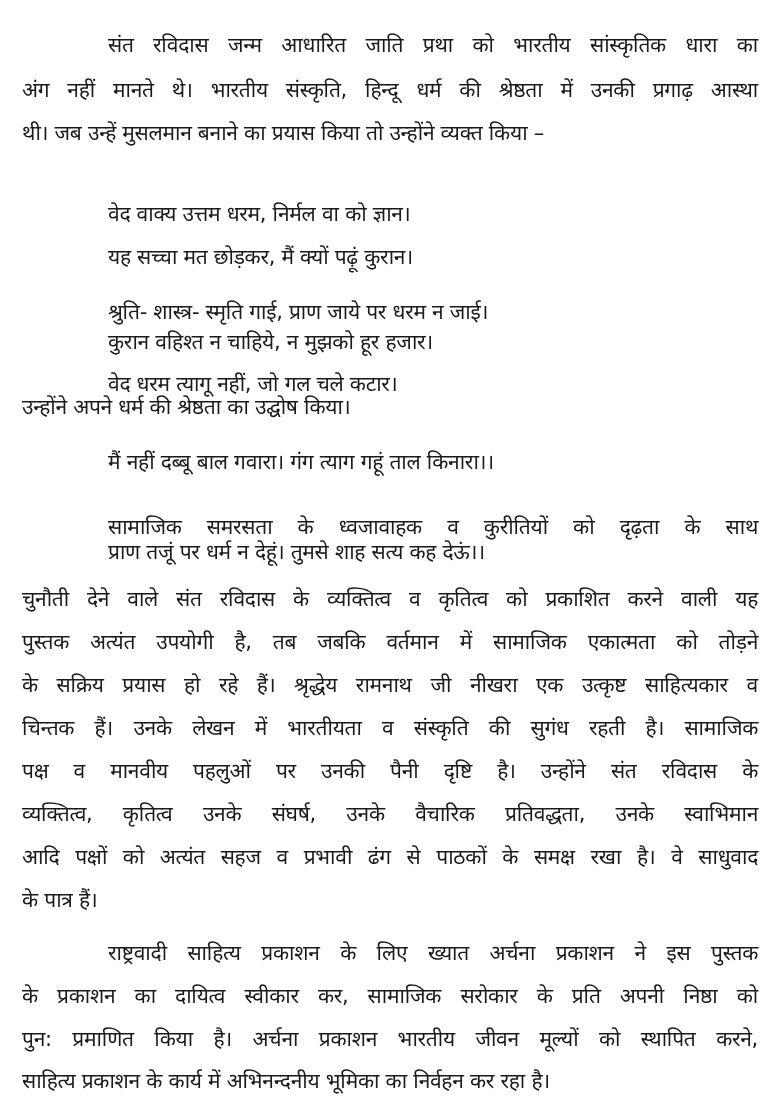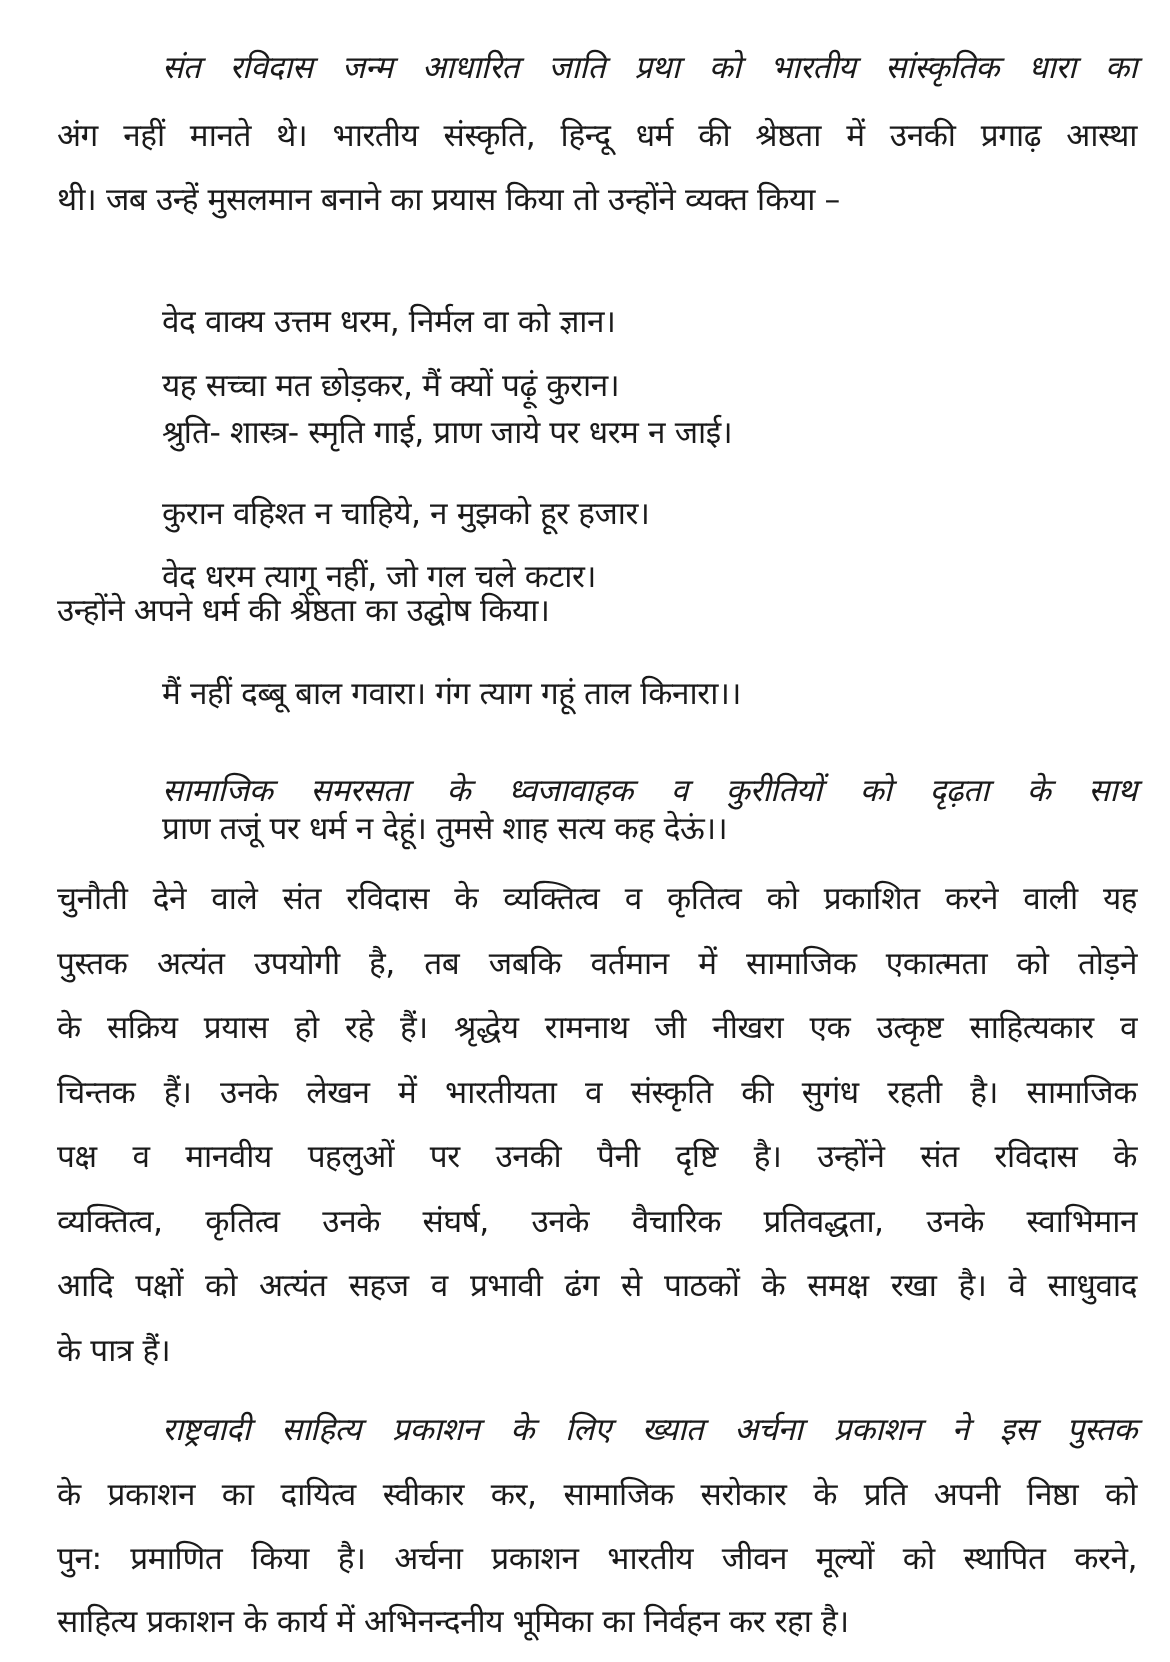--- a/index.html
+++ b/index.html
@@ -3,26 +3,26 @@
 <meta charset="utf-8">
 <style>
   html, body { margin: 0; padding: 0; background: #ffffff; }
   body {
     width: 780px; height: 1108px; overflow: hidden;
     font-family: "DejaVu Sans", "Liberation Sans", sans-serif;
     color: #1a1a1a;
   }
   .page { position: relative; width: 780px; height: 1108px; }
   .line {
-    position: absolute; left: 38px; right: 22px;
+    position: absolute; left: 22px; right: 22px;
     font-size: 21px; line-height: 30px; white-space: nowrap;
     letter-spacing: -0.3px;
   }
   .justify { text-align: justify; text-align-last: justify; }
-  .indent { left: 108px; font-style: italic; }
+  .indent { left: 108px; }
   .verse {
     position: absolute; left: 108px;
     font-size: 21px; line-height: 30px; font-weight: normal; white-space: nowrap;
     letter-spacing: -0.3px;
     margin-top: 29px;
   }
 </style>
 </head>
 <body>
 
@@ -30,21 +30,21 @@
 
   <div>
     <div class="line indent justify" style="top:30px">संत रविदास जन्म आधारित जाति प्रथा को भारतीय सांस्कृतिक धारा का</div>
     <div class="line justify" style="top:75px">अंग नहीं मानते थे। भारतीय संस्कृति, हिन्दू धर्म की श्रेष्ठता में उनकी प्रगाढ़ आस्था</div>
     <div class="line" style="top:118px">थी। जब उन्हें मुसलमान बनाने का प्रयास किया तो उन्होंने व्यक्त किया –</div>
   </div>
 
   <div>
     <div class="verse" style="top:170px">वेद वाक्य उत्तम धरम, निर्मल वा को ज्ञान।</div>
     <div class="verse" style="top:213px">यह सच्चा मत छोड़कर, मैं क्यों पढ़ूं कुरान।</div>
-    <div class="verse" style="top:244px">श्रुति- शास्त्र- स्मृति गाई, प्राण जाये पर धरम न जाई।</div>
+    <div class="verse" style="top:268px">श्रुति- शास्त्र- स्मृति गाई, प्राण जाये पर धरम न जाई।</div>
     <div class="verse" style="top:298px">कुरान वहिश्त न चाहिये, न मुझको हूर हजार।</div>
     <div class="verse" style="top:340px">वेद धरम त्यागू नहीं, जो गल चले कटार।</div>
   </div>
 
   <div>
     <div class="line" style="top:392px">उन्होंने अपने धर्म की श्रेष्ठता का उद्घोष किया।</div>
   </div>
 
   <div>
     <div class="verse" style="top:418px">मैं नहीं दब्बू बाल गवारा। गंग त्याग गहूं ताल किनारा।।</div>

